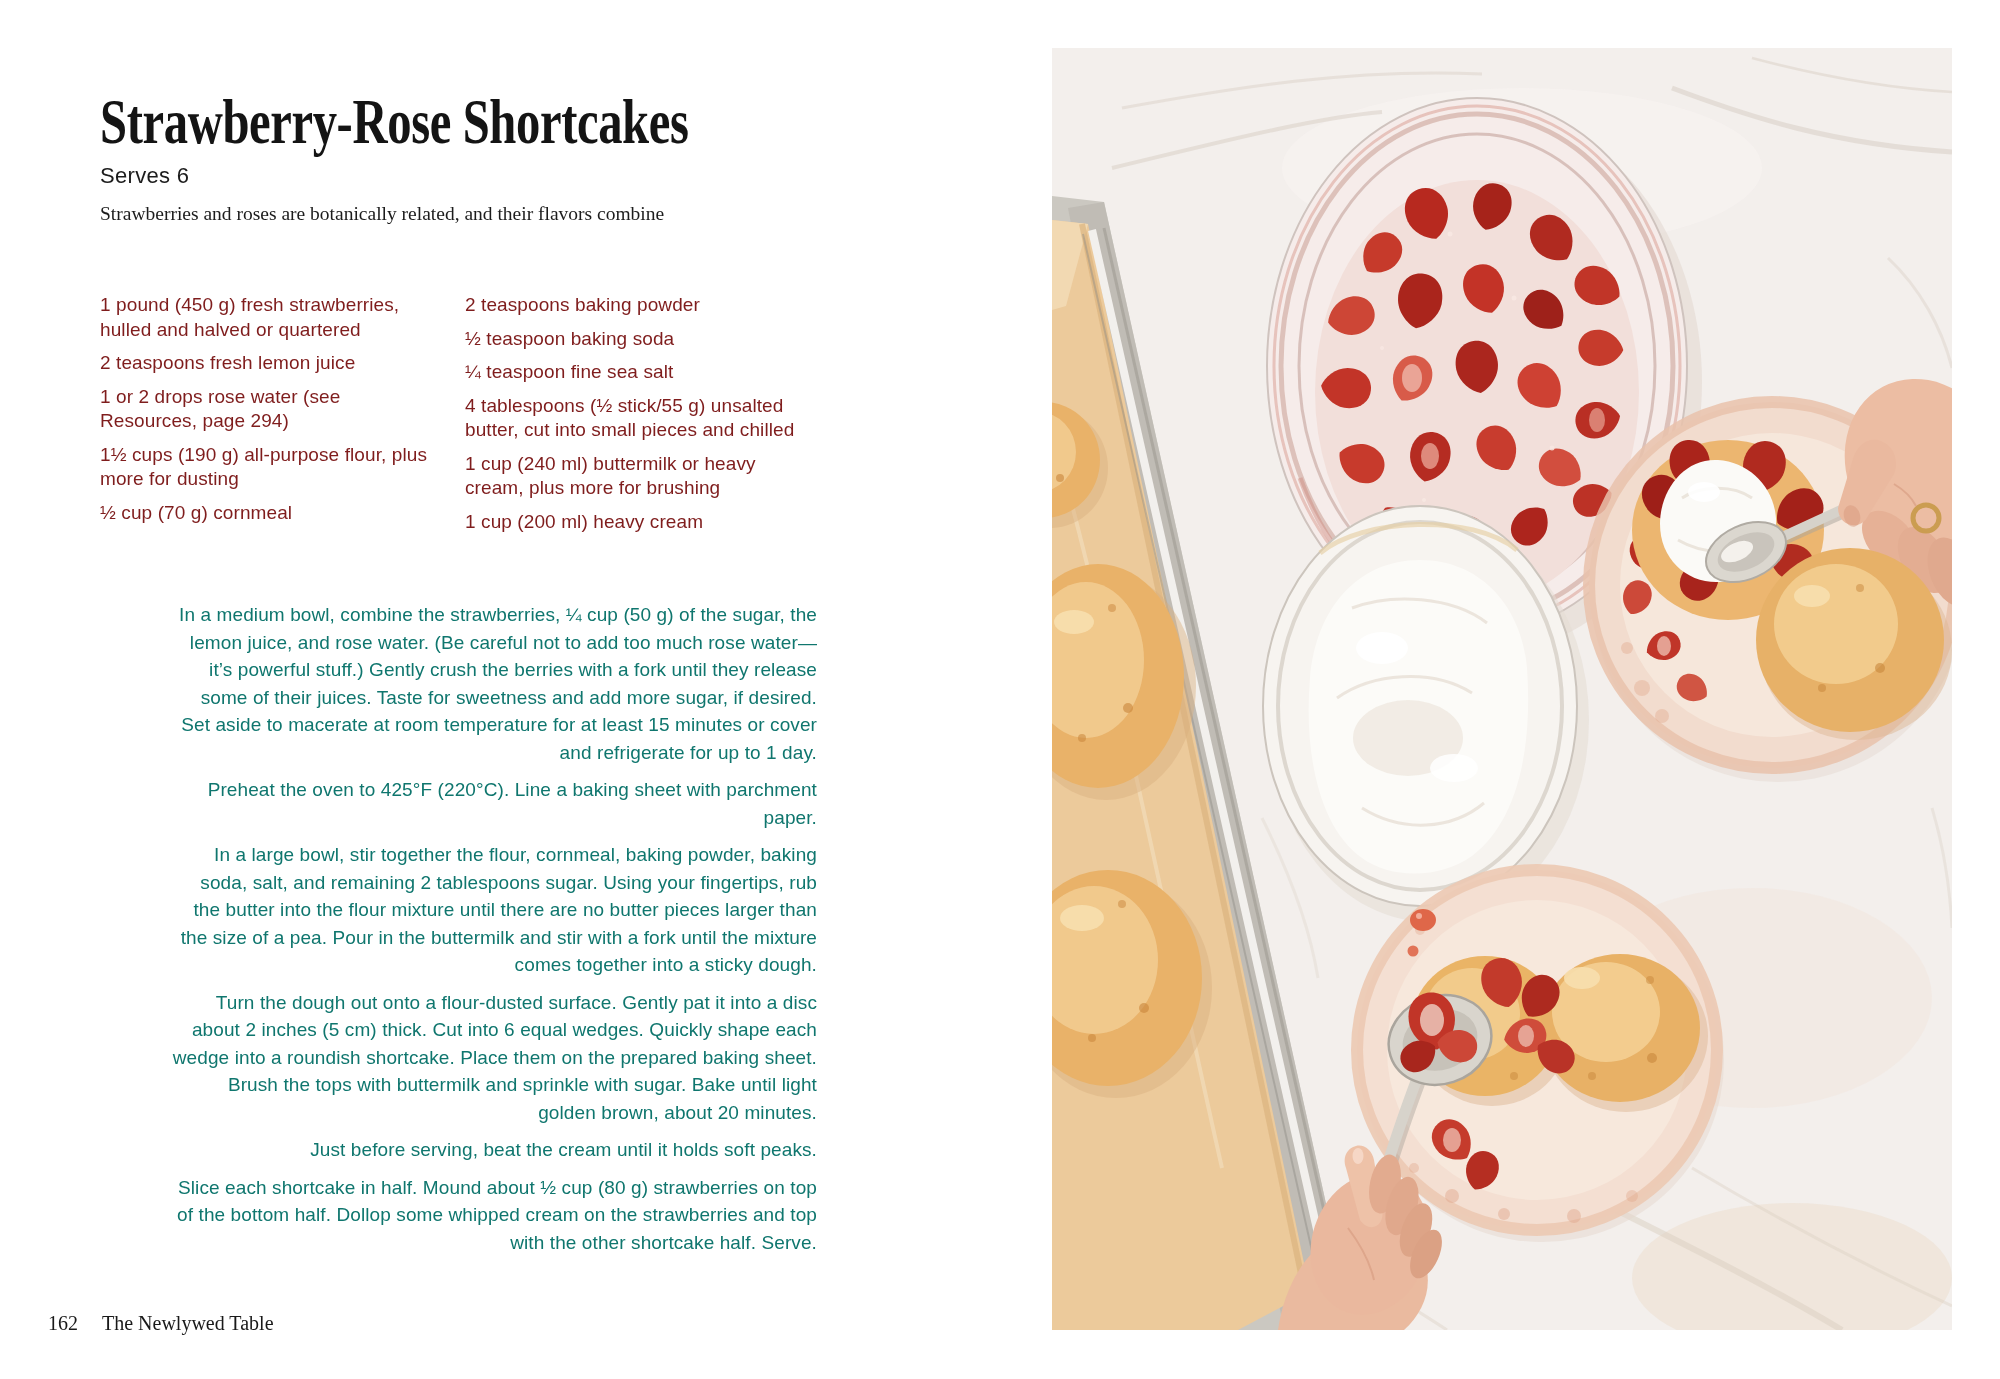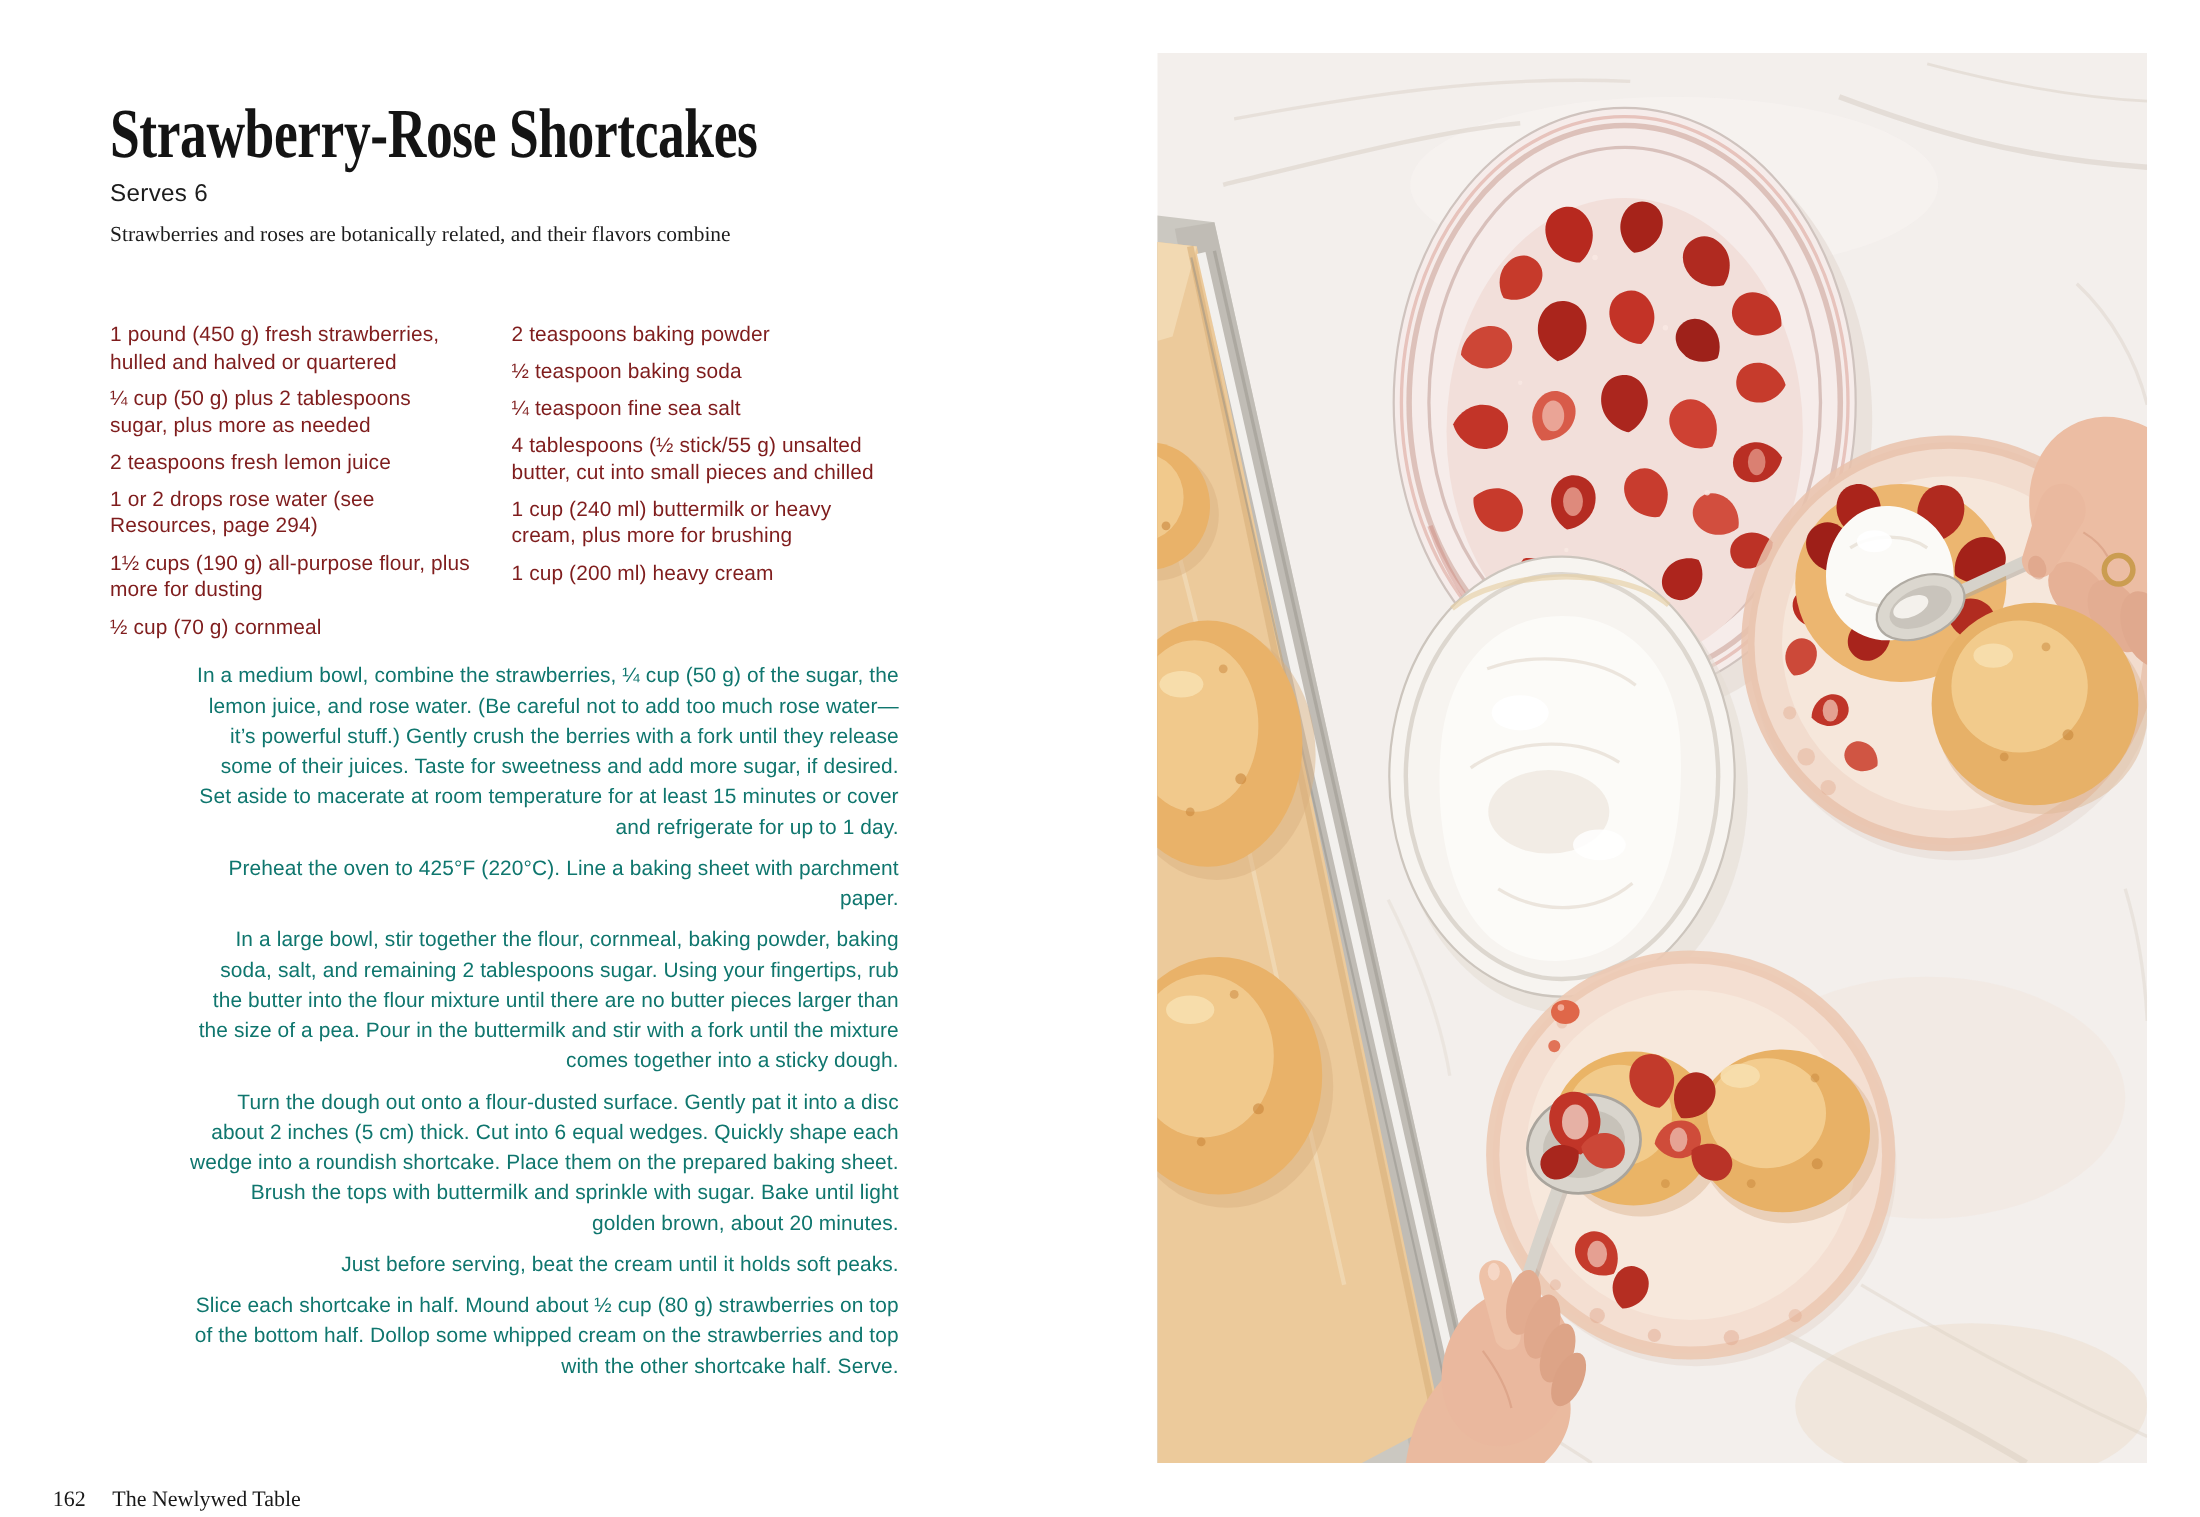--- a/index.html
+++ b/index.html
@@ -18,41 +18,40 @@
   .serves{position:absolute;left:100px;top:163px;font-size:22px;letter-spacing:0.3px;color:#1c1c1c;}
   .intro{position:absolute;left:100px;top:199px;width:640px;
     font-family:"Liberation Serif",serif;font-size:19.5px;line-height:30px;color:#1c1c1c;}
   .ing-col{position:absolute;top:293px;}
   .ing-left{left:100px;width:330px;}
   .ing-right{left:465px;width:345px;}
   .ing-col p{margin:0 0 9px 0;font-size:19px;line-height:24.5px;letter-spacing:0.1px;color:#7f1d1d;}
   .steps{position:absolute;left:172px;top:601px;width:645px;}
   .steps p{margin:0 0 10px 0;font-size:19px;line-height:27.5px;letter-spacing:0.1px;color:#0f766e;text-align:right;}
   .book-footer{position:absolute;left:48px;top:1312px;font-family:"Liberation Serif",serif;
-    font-size:20px;color:#191919;margin-top:40px;}
+    font-size:20px;color:#191919;}
   .book-footer .pagenum{display:inline-block;width:54px;}
   .photo{position:absolute;left:1052px;top:48px;width:900px;height:1282px;margin:0;overflow:hidden;}
   .photo svg{display:block;}
 </style>
 </head>
 <body>
 
 <div class="page">
 
   <main class="recipe-col">
     <h1 class="title">Strawberry-Rose Shortcakes</h1>
     <div class="serves">Serves 6</div>
 
     <div class="intro">
       <div>Strawberries and roses are botanically related, and their flavors combine</div>
     </div>
 
     <div class="ing-col ing-left">
       <p>1 pound (450 g) fresh strawberries, hulled and halved or quartered</p>
-      <p>¼ cup (50 g) plus 2 tablespoons sugar, plus more as needed</p>
       <p>2 teaspoons fresh lemon juice</p>
       <p>1 or 2 drops rose water (see Resources, page 294)</p>
       <p>1½ cups (190 g) all-purpose flour, plus more for dusting</p>
       <p>½ cup (70 g) cornmeal</p>
     </div>
 
     <div class="ing-col ing-right">
       <p>2 teaspoons baking powder</p>
       <p>½ teaspoon baking soda</p>
       <p>¼ teaspoon fine sea salt</p>

